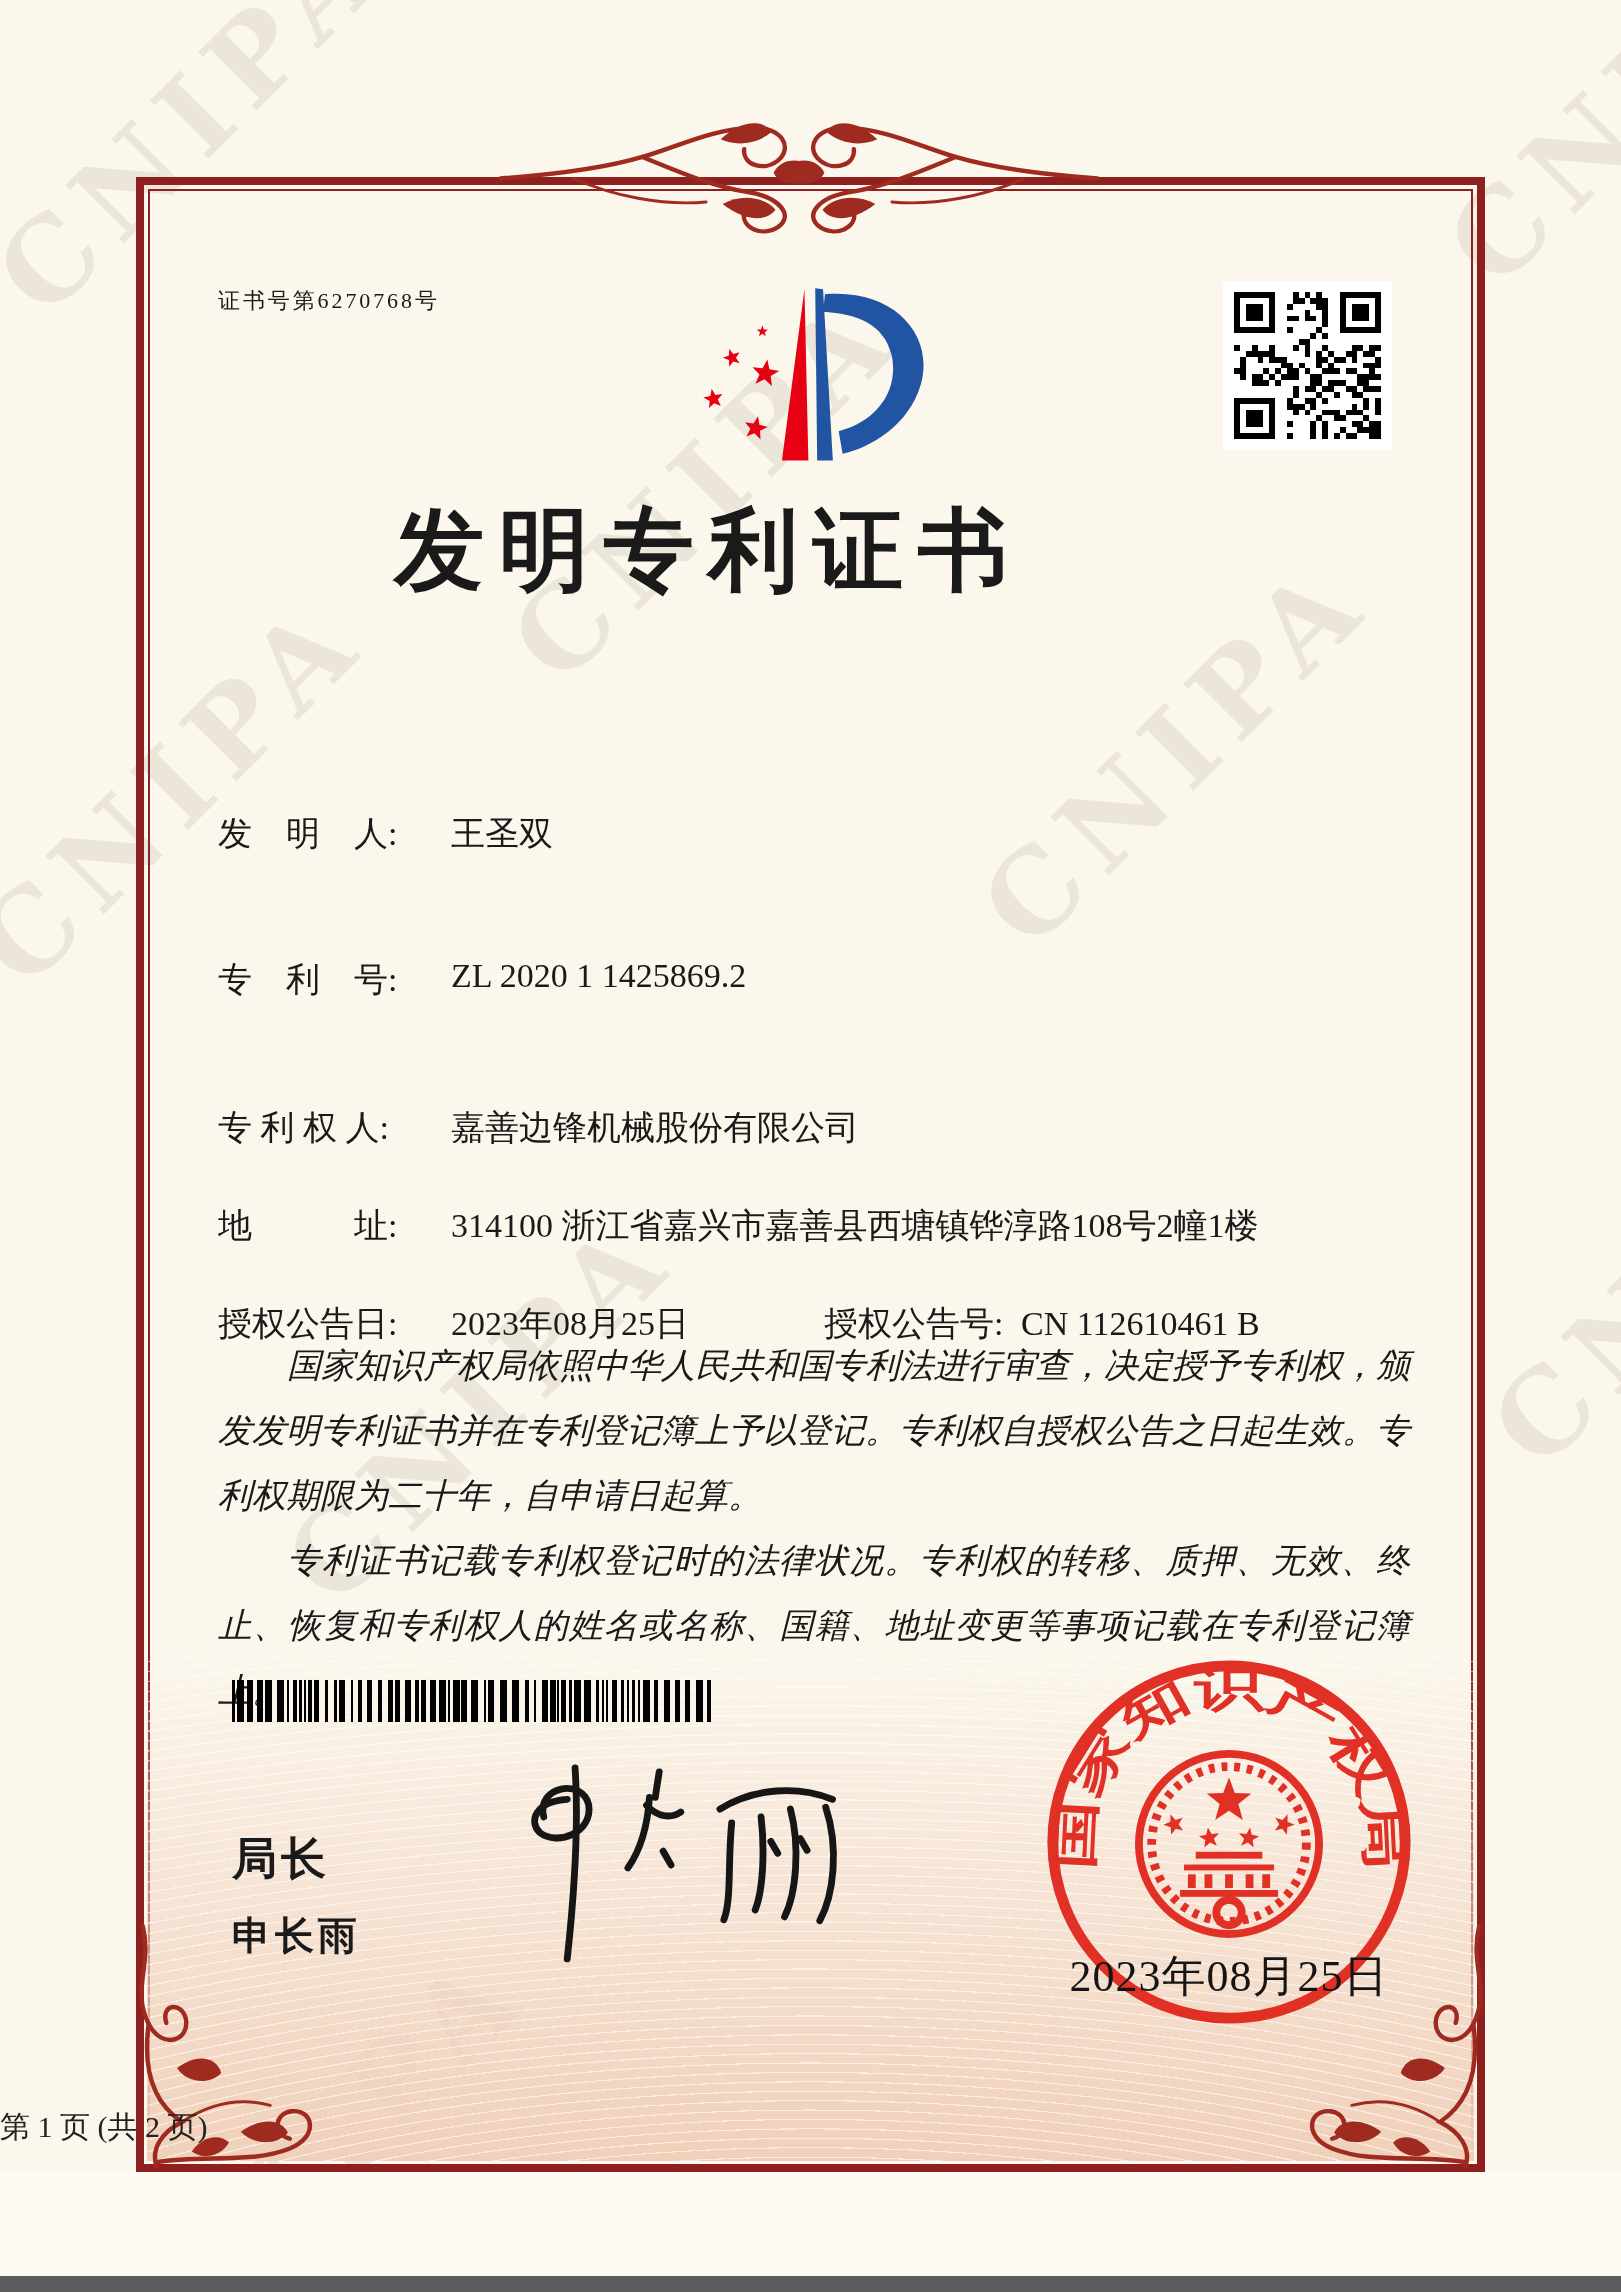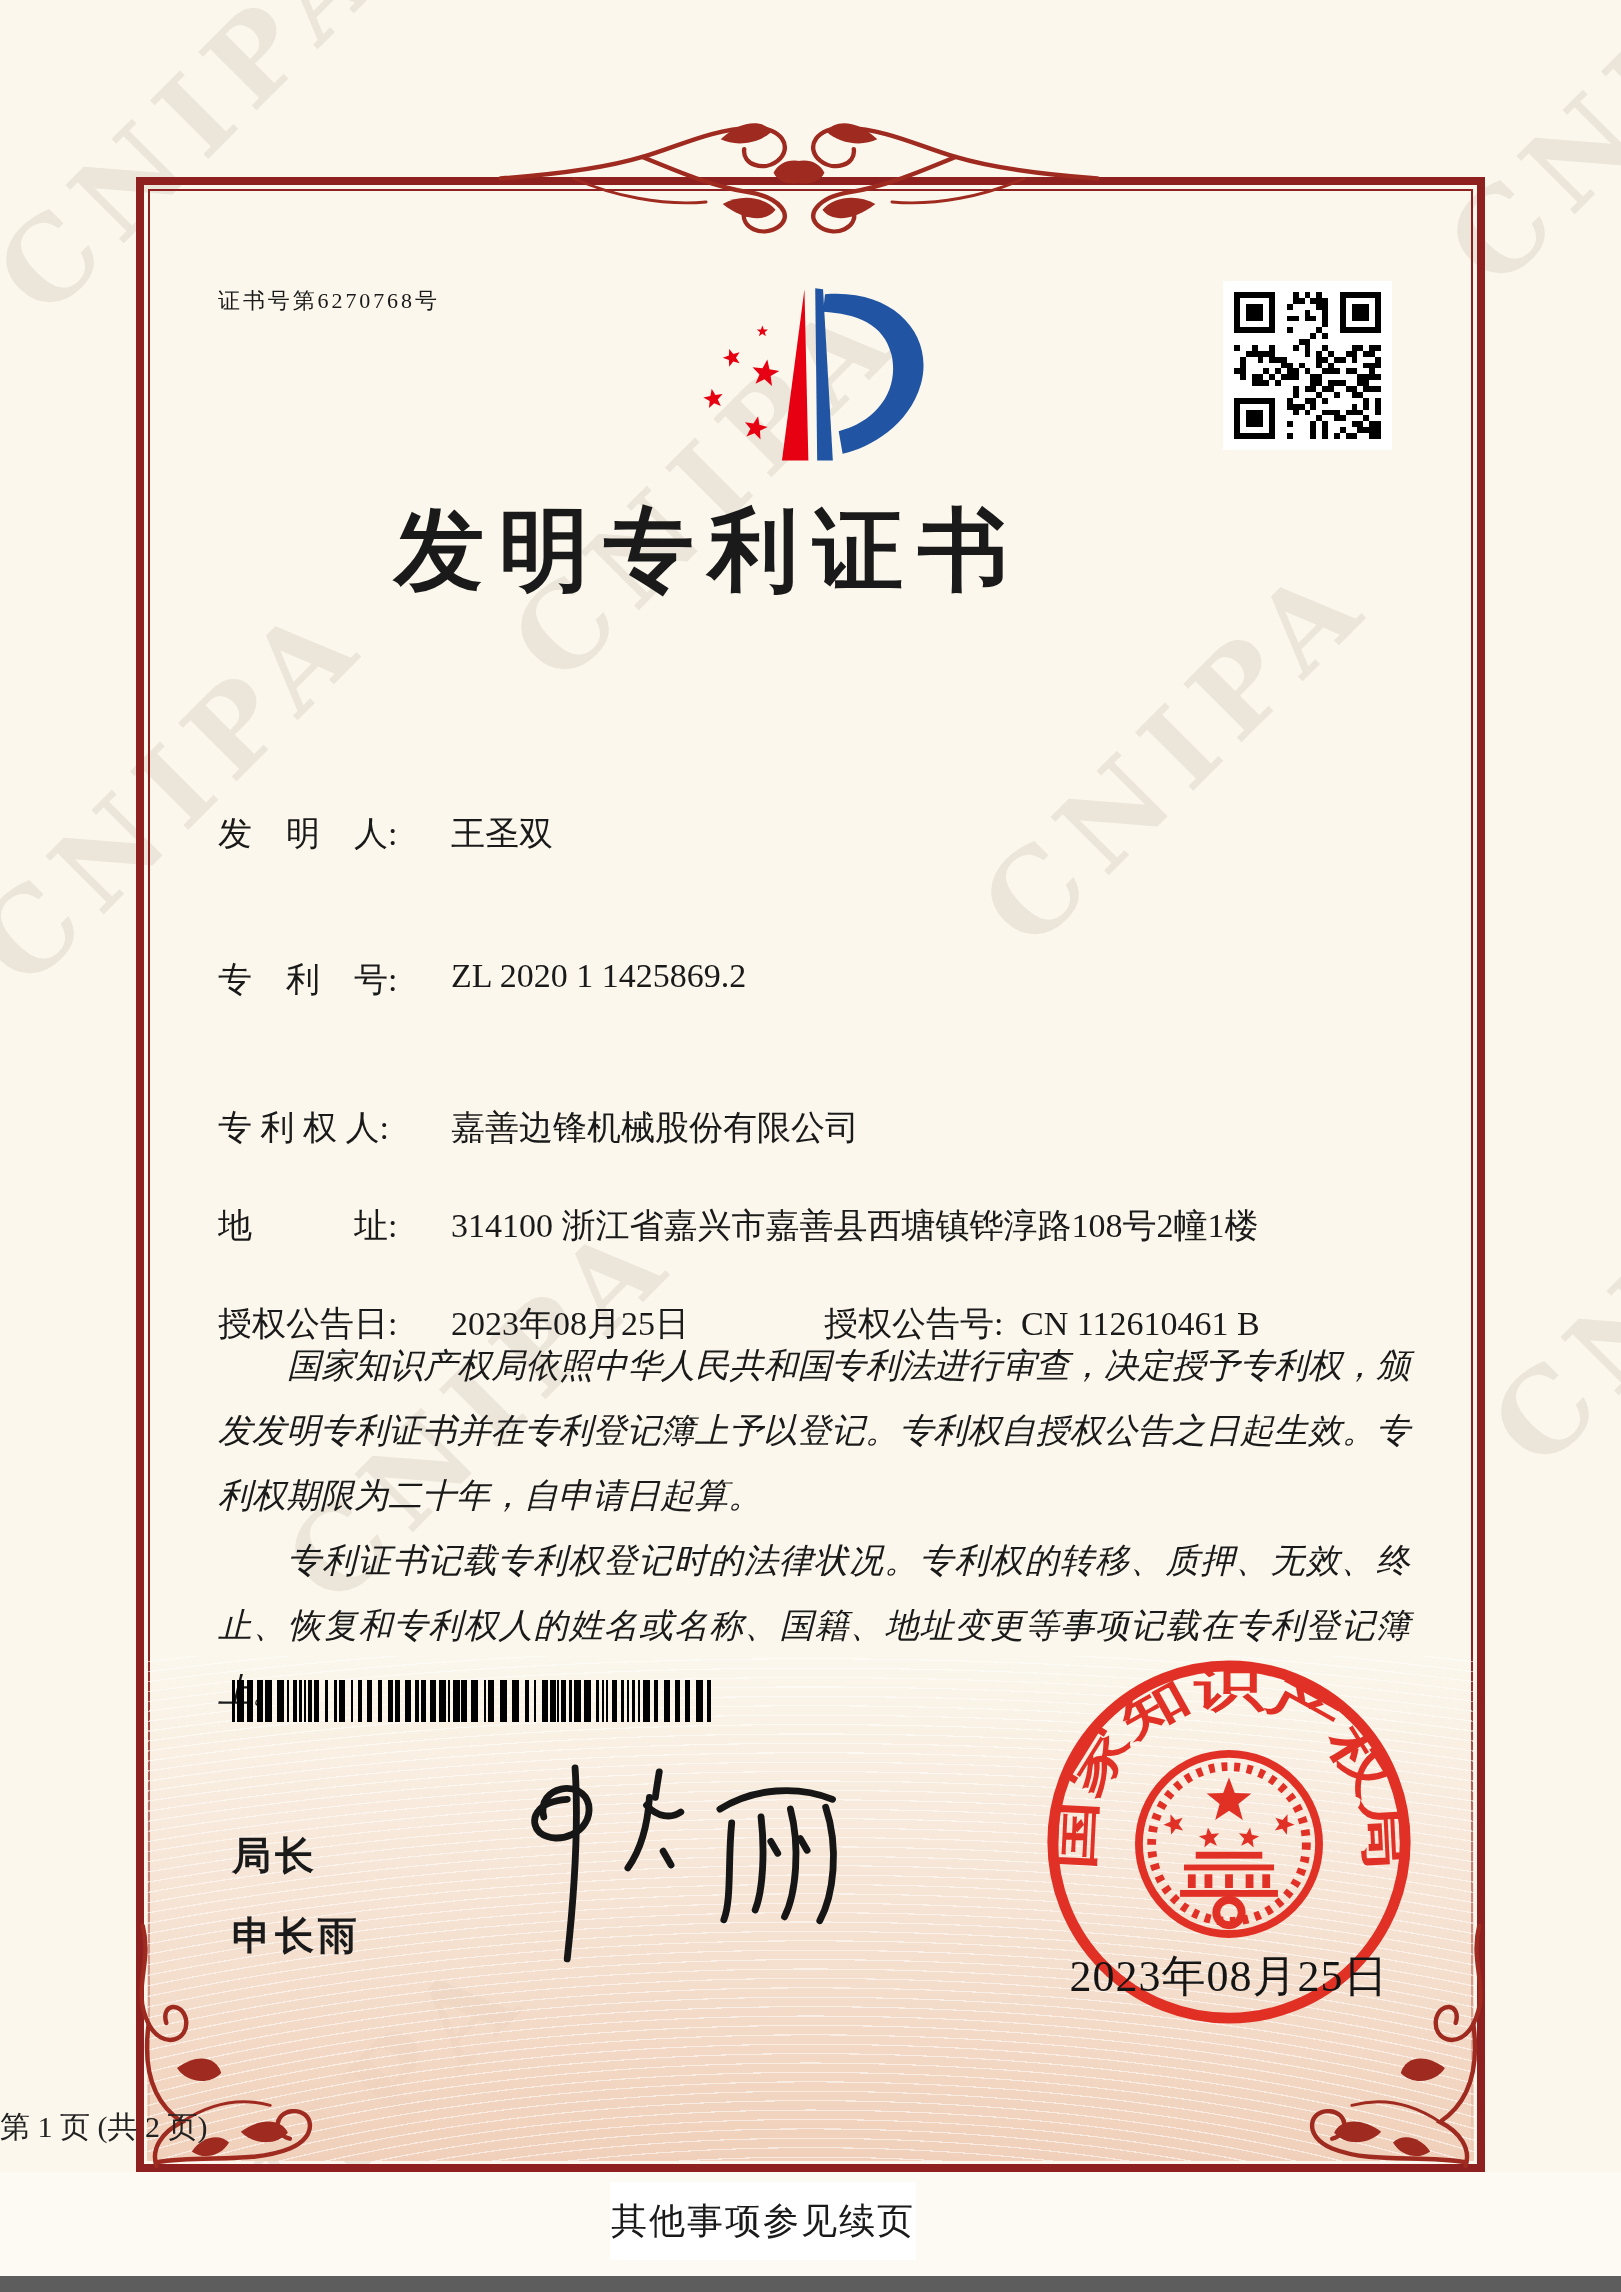--- a/index.html
+++ b/index.html
@@ -39,21 +39,21 @@
   .qr{left:1223px;top:281px;width:169px;height:169px;background:#fff;box-sizing:border-box;padding:10.8px;}
   
   .row{position:absolute;left:218px;font-size:34px;white-space:nowrap;}
   .flabel{display:inline-block;width:233px;vertical-align:top;}
   .grp2{position:absolute;left:606px;top:0;}
   .grp2 .flabel2{margin-right:17.6px;}
   .paras{left:218px;top:1333px;width:1192px;font-size:34px;line-height:65px;text-align:justify;}
   .paras p{margin:0;text-indent:69px;font-style:italic;}
   .barcode{left:232px;top:1680px;width:480px;height:42px;}
   .barcode i{position:absolute;top:0;bottom:0;background:#000;}
-  .director-title{left:232px;top:1829px;font-size:39px;font-weight:700;
+  .director-title{left:232px;top:1829px;font-size:45px;font-weight:700;
     font-family:"Liberation Sans","DejaVu Sans",sans-serif;letter-spacing:3.9px;}
   .director-name{left:232px;top:1909px;font-size:39px;font-weight:700;
     font-family:"Liberation Sans","DejaVu Sans",sans-serif;letter-spacing:3.9px;}
   .signature{left:485px;top:1757px;width:372px;height:208px;}
   .seal{left:1042px;top:1655px;width:374px;height:374px;}
   .seal-date{position:absolute;left:0;width:374px;top:292px;text-align:center;
     font-size:44px;color:#151515;letter-spacing:1px;}
   .page-info{left:0;width:1551px;top:2107px;text-align:left;font-size:30px;color:#222;}
   .below-strip{left:0;top:2172px;width:1621px;height:104px;background:#fcfaf3;}
   .continuation{left:610px;top:2182px;width:306px;height:78px;background:#fff;
@@ -536,17 +536,16 @@
           <rect x="-50" y="47" width="100" height="7"></rect>
           <circle cy="70" r="13" fill="none" stroke="#e02318" stroke-width="8"></circle>
         </g>
       </g>
     </svg>
     <div class="seal-date">2023年08月25日</div>
   </div>
 
   <div class="abs page-info">第 1 页 (共 2 页)</div>
   <div class="abs below-strip"></div>
-  <div class="abs continuation">其他事项参见续页</div>
   <div class="abs bottom-bar"></div>
 
 </div>
 
 
 </body></html>

